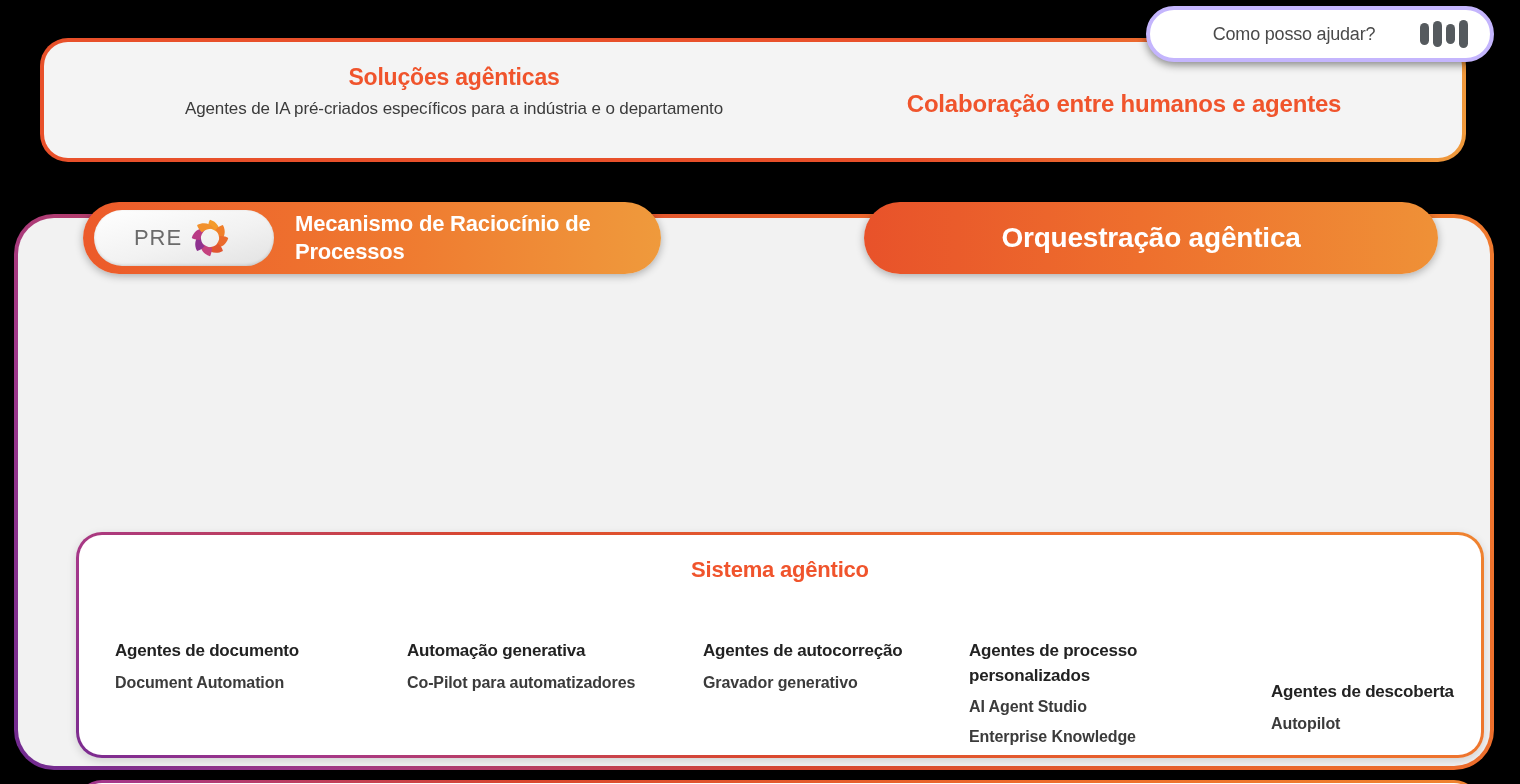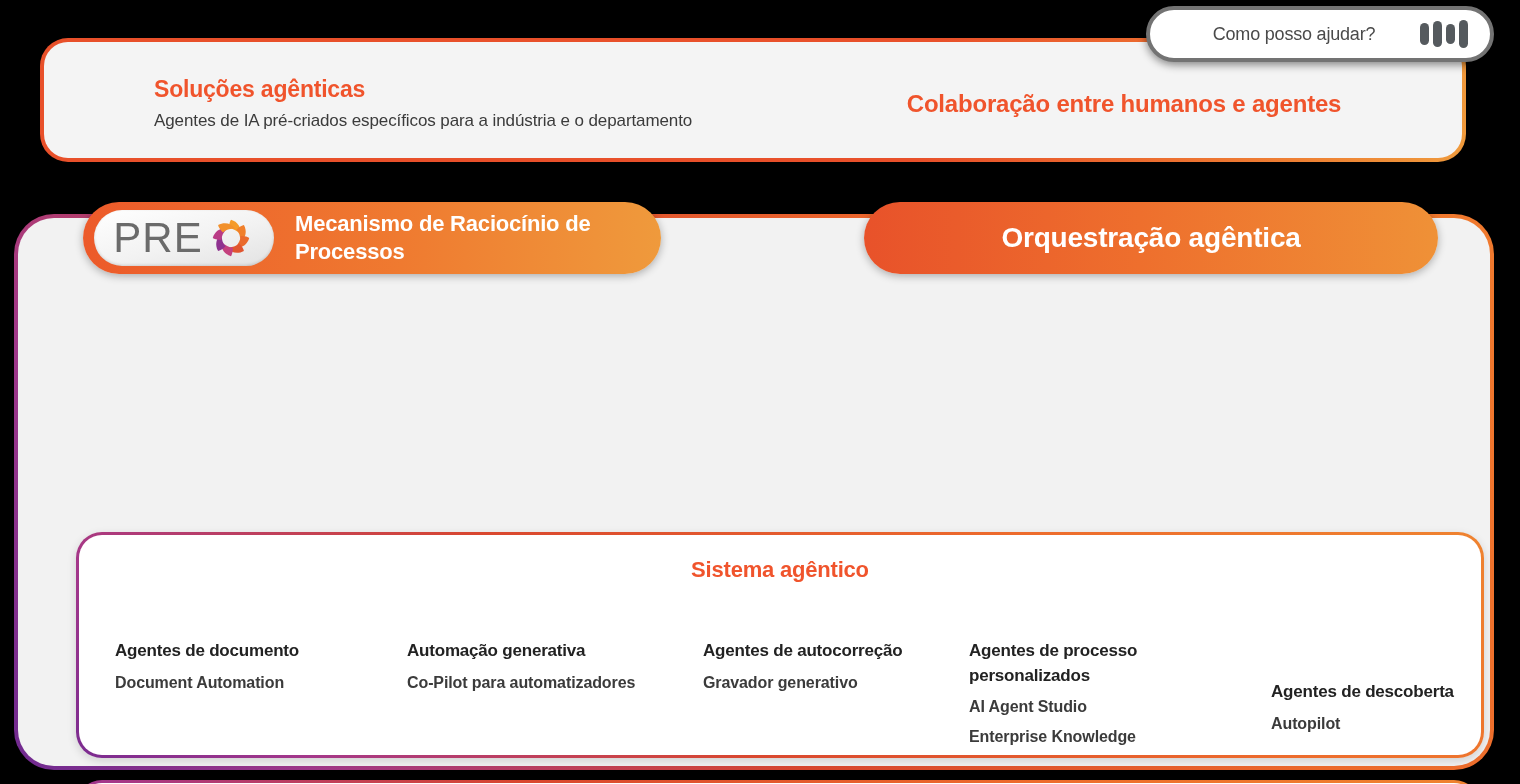--- a/index.html
+++ b/index.html
@@ -37,22 +37,21 @@
       linear-gradient(#f4f4f4, #f4f4f4) padding-box,
       linear-gradient(100deg, #e8502a 0%, #e8502a 62%, #ee7f33 88%, #ef9a3c 100%) border-box;
     border: 4px solid transparent;
   }
 
   .banner-left {
     position: absolute;
     left: 110px;
     top: 22px;
     width: 600px;
-    text-align: left;
-    margin-top: 12px;
+    text-align: center;
   }
   .banner-title {
     font-size: 23px;
     font-weight: bold;
     color: #f0542c;
     letter-spacing: -0.2px;
     margin-bottom: 6px;
   }
   .banner-sub {
     font-size: 17px;
@@ -73,21 +72,21 @@
   }
 
   
   .chat-pill {
     position: absolute;
     left: 1146px;
     top: 6px;
     width: 348px;
     height: 56px;
     background: #ffffff;
-    border: 4px solid #737373;
+    border: 4px solid #c4b5fd;
     border-radius: 30px;
     display: flex;
     align-items: center;
     z-index: 40;
     box-shadow: 0 3px 9px rgba(0,0,0,0.45);
   }
   .chat-text {
     flex: 1;
     text-align: center;
     font-size: 18px;
@@ -150,21 +149,21 @@
     height: 56px;
     border-radius: 28px;
     background: linear-gradient(165deg, #ffffff 0%, #f2f2f2 55%, #e2e2e2 100%);
     display: flex;
     align-items: center;
     justify-content: center;
     gap: 4px;
     box-shadow: inset 0 -1px 3px rgba(0,0,0,0.14);
   }
   .pre-word {
-    font-size: 42px;
+    font-size: 22px;
     font-weight: 400;
     color: #6b6b6b;
     letter-spacing: 1px;
     font-family: "Liberation Sans", sans-serif;
   }
   .pinwheel { width: 48px; height: 48px; display:block; }
   .pre-pill-label {
     margin-left: 212px;
     color: #ffffff;
     font-size: 22px;

